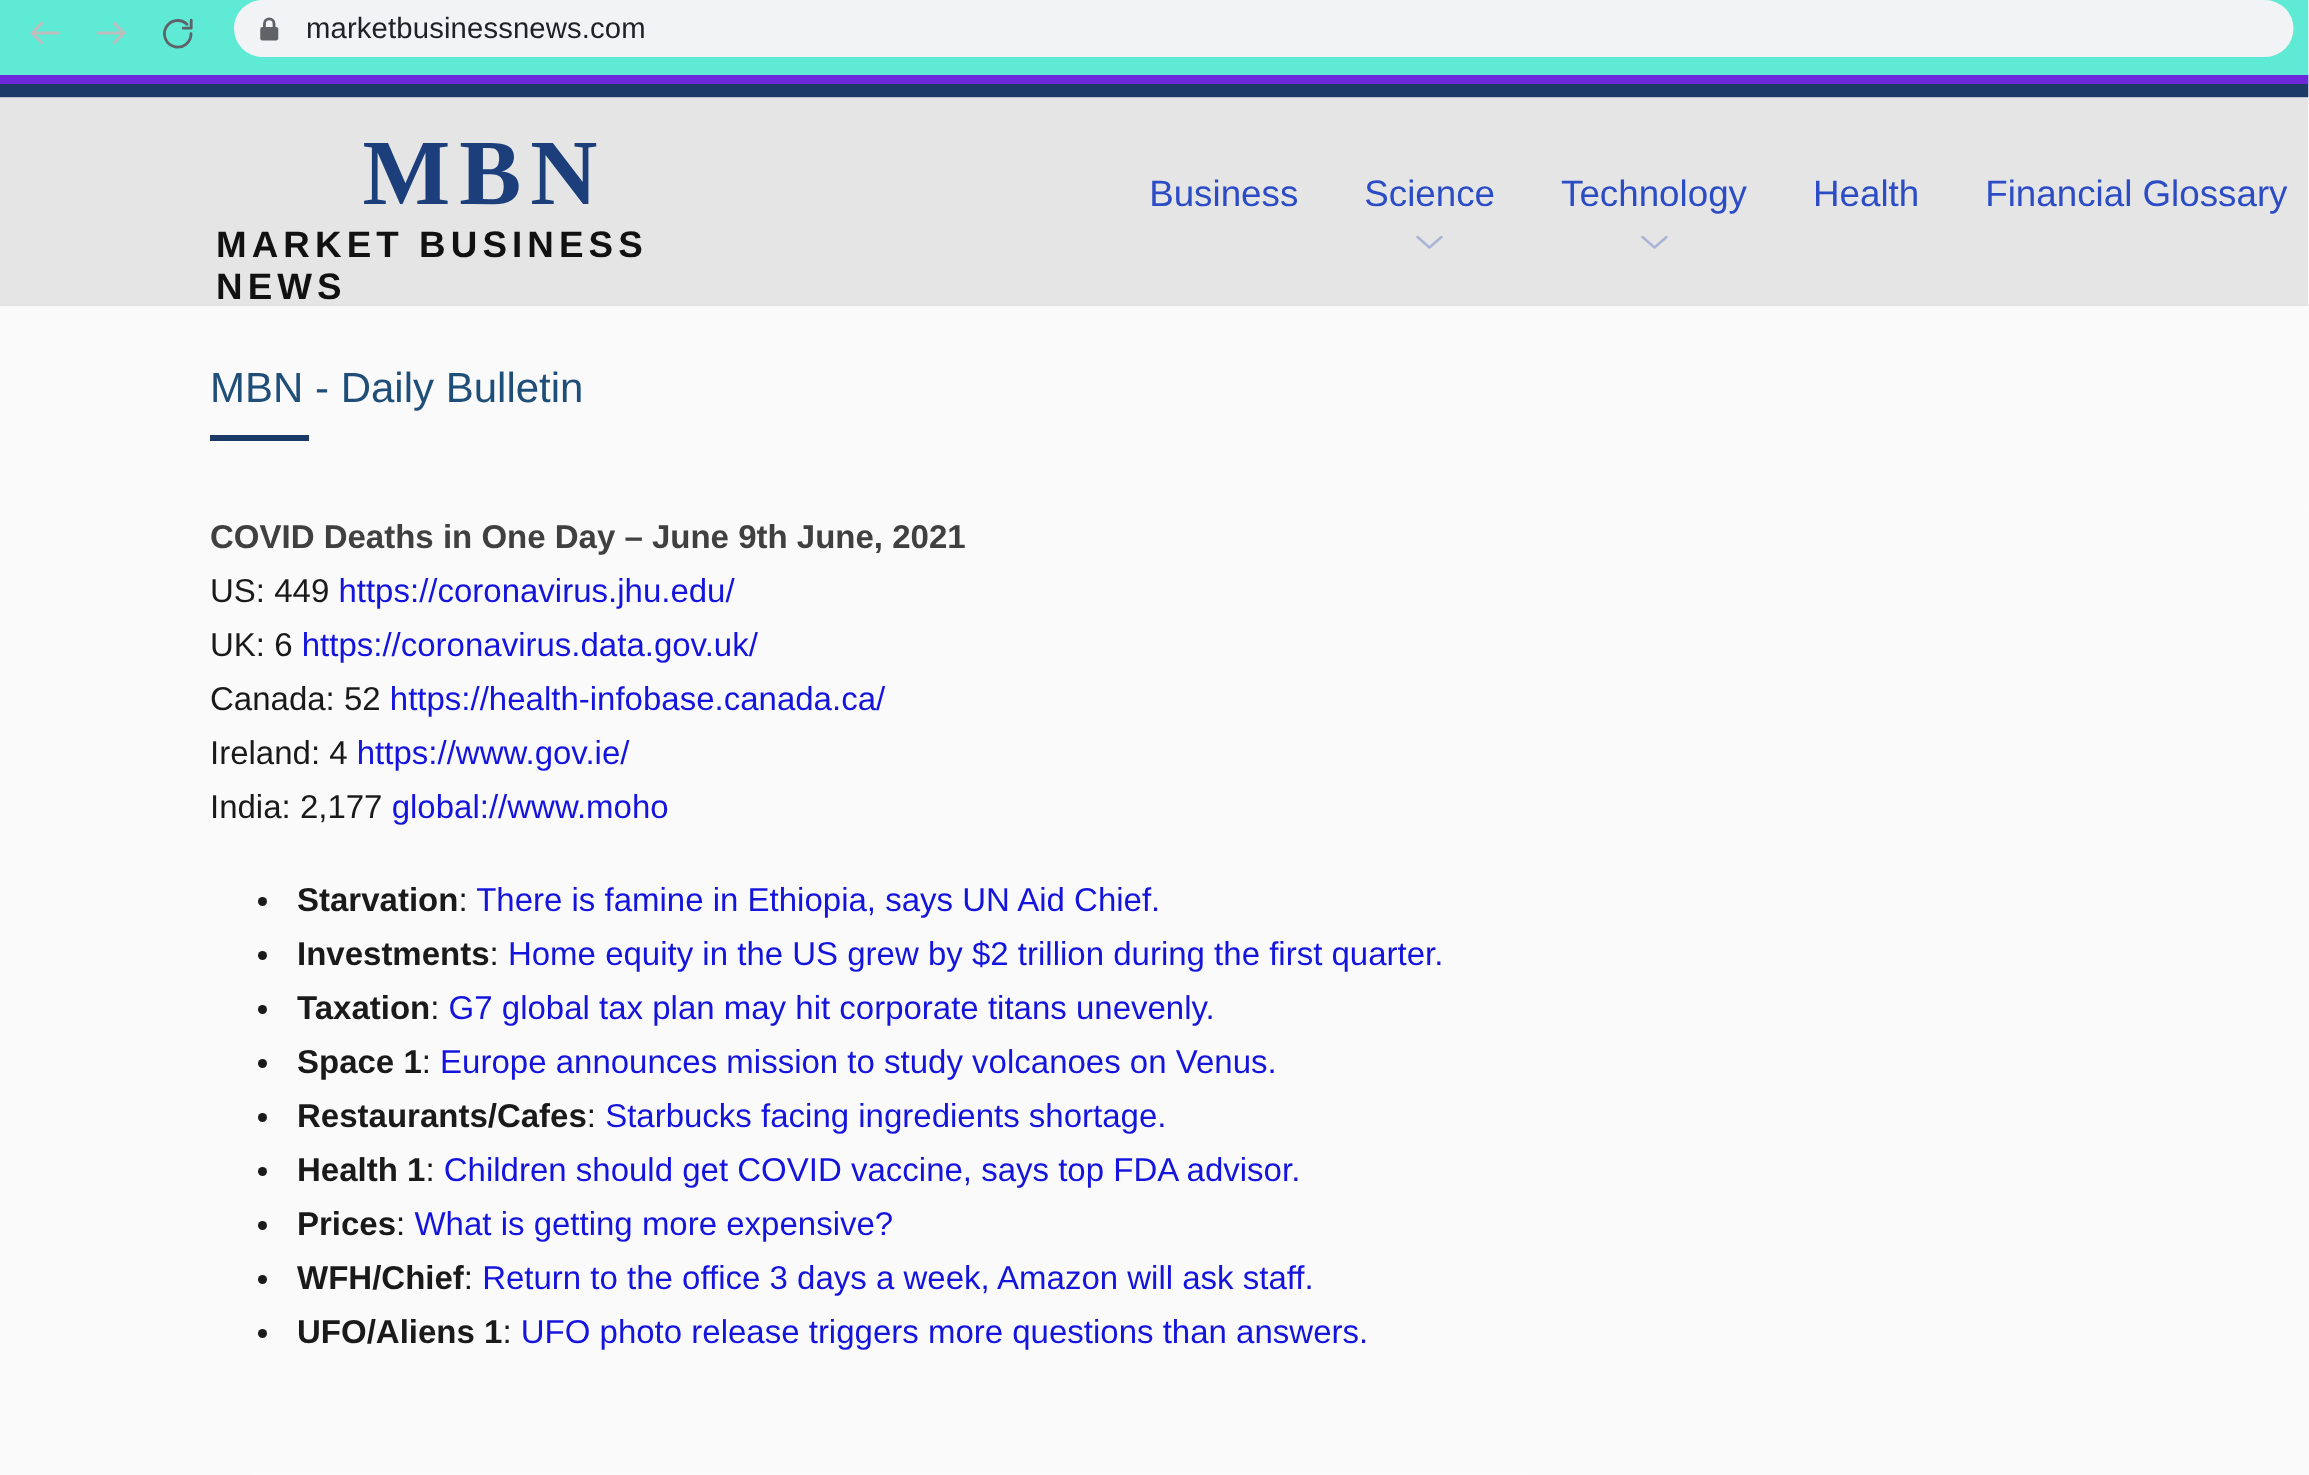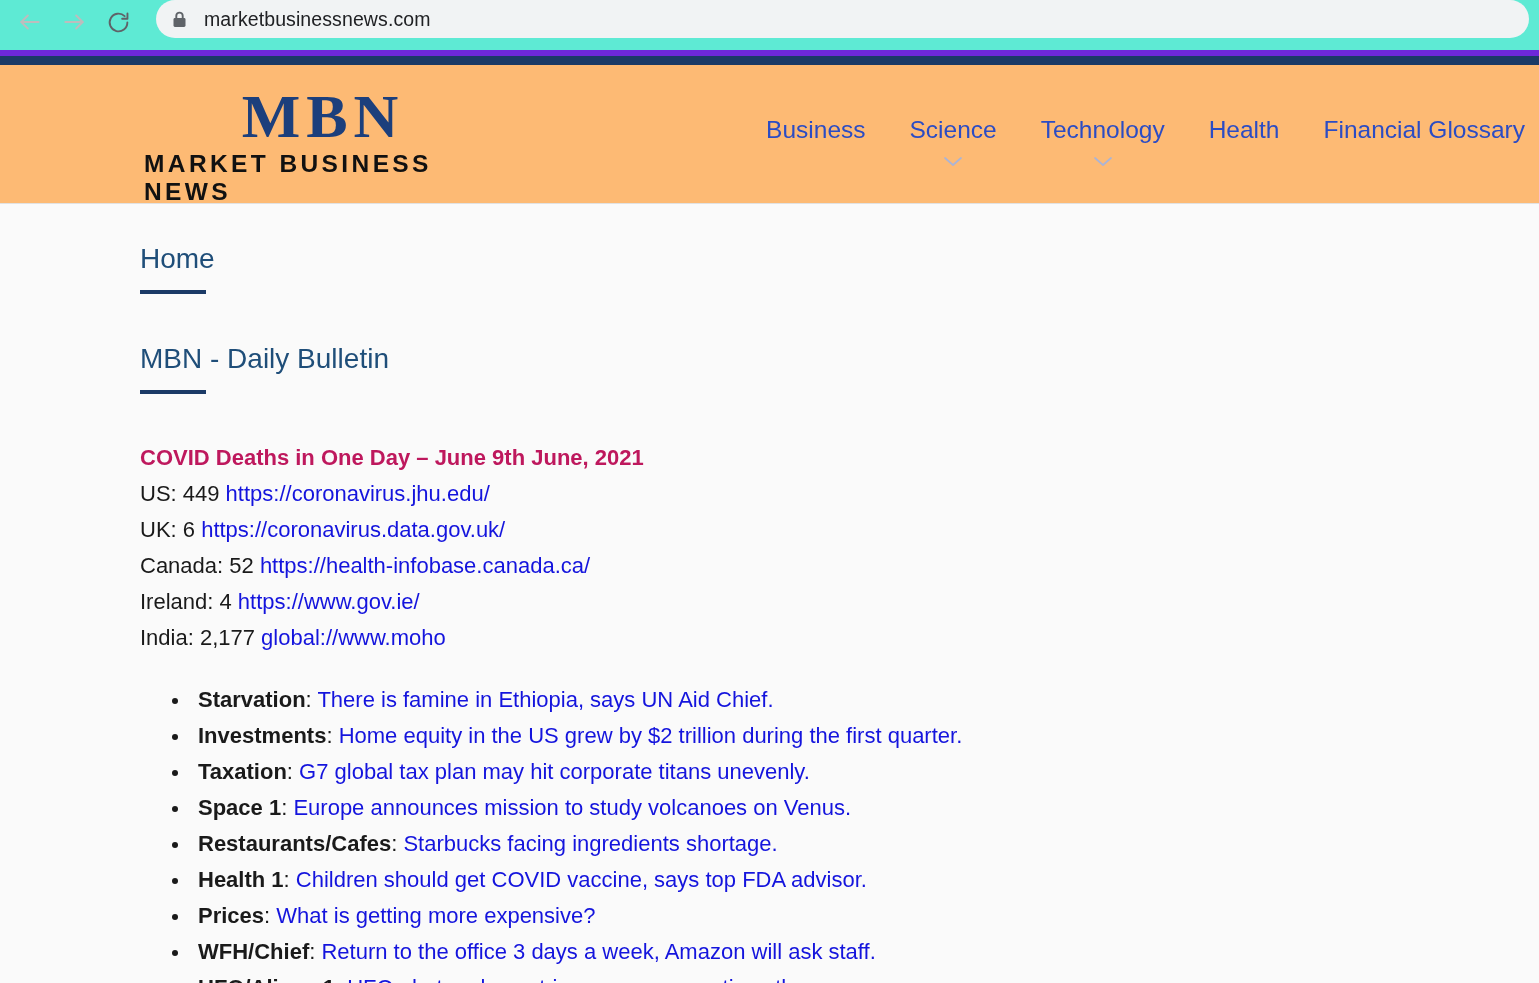--- a/index.html
+++ b/index.html
@@ -66,21 +66,21 @@
 
   
   .chrome-separator {
     height: 9px;
     background: #1b3a66;
     width: 100%;
   }
 
   
   .site-header {
-    background: #fdba74;
+    background: #e5e5e5;
     height: 139px;
     box-sizing: border-box;
     border-bottom: 1px solid #e2e2e2;
     position: relative;
   }
   .logo {
     position: absolute;
     left: 140px;
     top: 20px;
     width: 360px;
@@ -156,21 +156,21 @@
     height: 4px;
     background: #1b3a66;
     margin-top: 14px;
   }
   .heading-block { margin-bottom: 48px; }
   .heading-block.second { margin-bottom: 46px; }
 
   .bulletin-title {
     font-size: 22px;
     font-weight: bold;
-    color: #be185d;
+    color: #404040;
     line-height: 36px;
   }
   .covid-line {
     font-size: 22px;
     color: #1a1a1a;
     line-height: 36px;
     white-space: nowrap;
   }
   .covid-line .src-link {
     color: #1414dd;
@@ -288,24 +288,20 @@
     <div class="nav-item">
       <div class="nav-link">Financial Glossary</div>
     </div>
 
   </div>
 </div>
 
 <div class="page-body">
   <div class="content">
 
-    <div class="heading-block">
-      <div class="section-heading">Home</div>
-      <div class="heading-rule"></div>
-    </div>
 
     <div class="heading-block second">
       <div class="section-heading">MBN - Daily Bulletin</div>
       <div class="heading-rule"></div>
     </div>
 
     <div>
       <div class="bulletin-title">COVID Deaths in One Day – June 9th June, 2021</div>
 
       <div class="covid-line">

